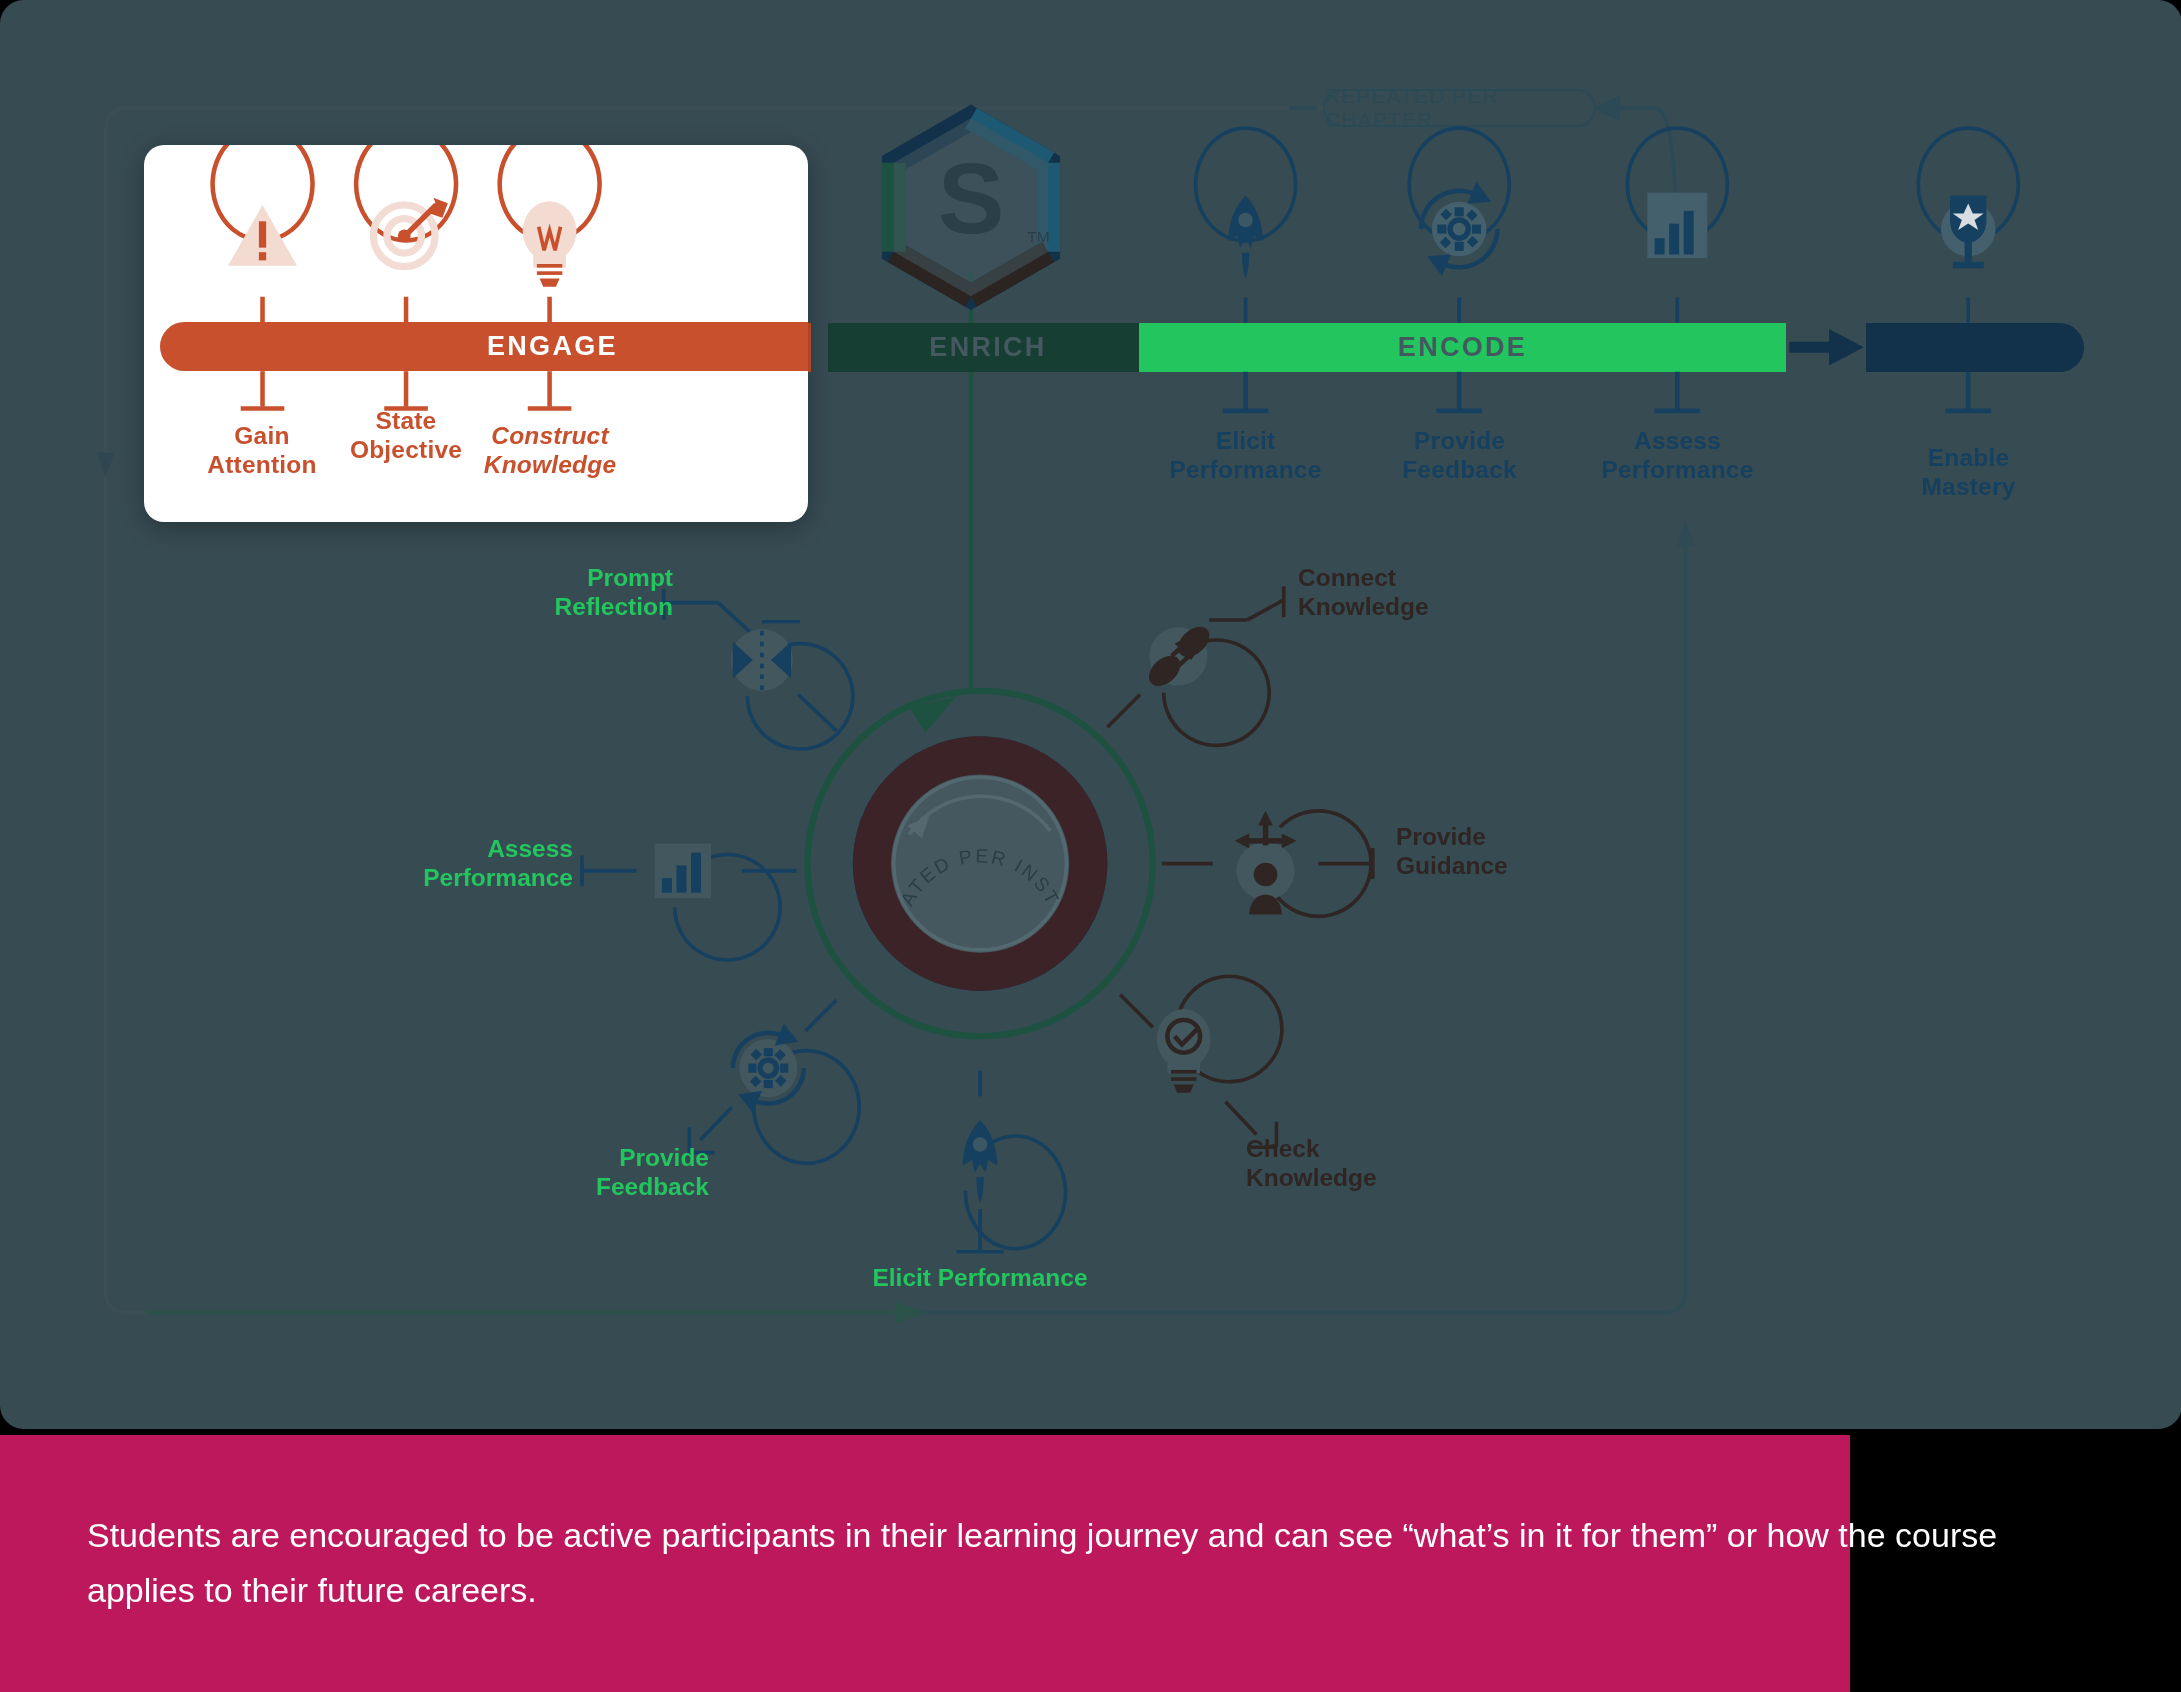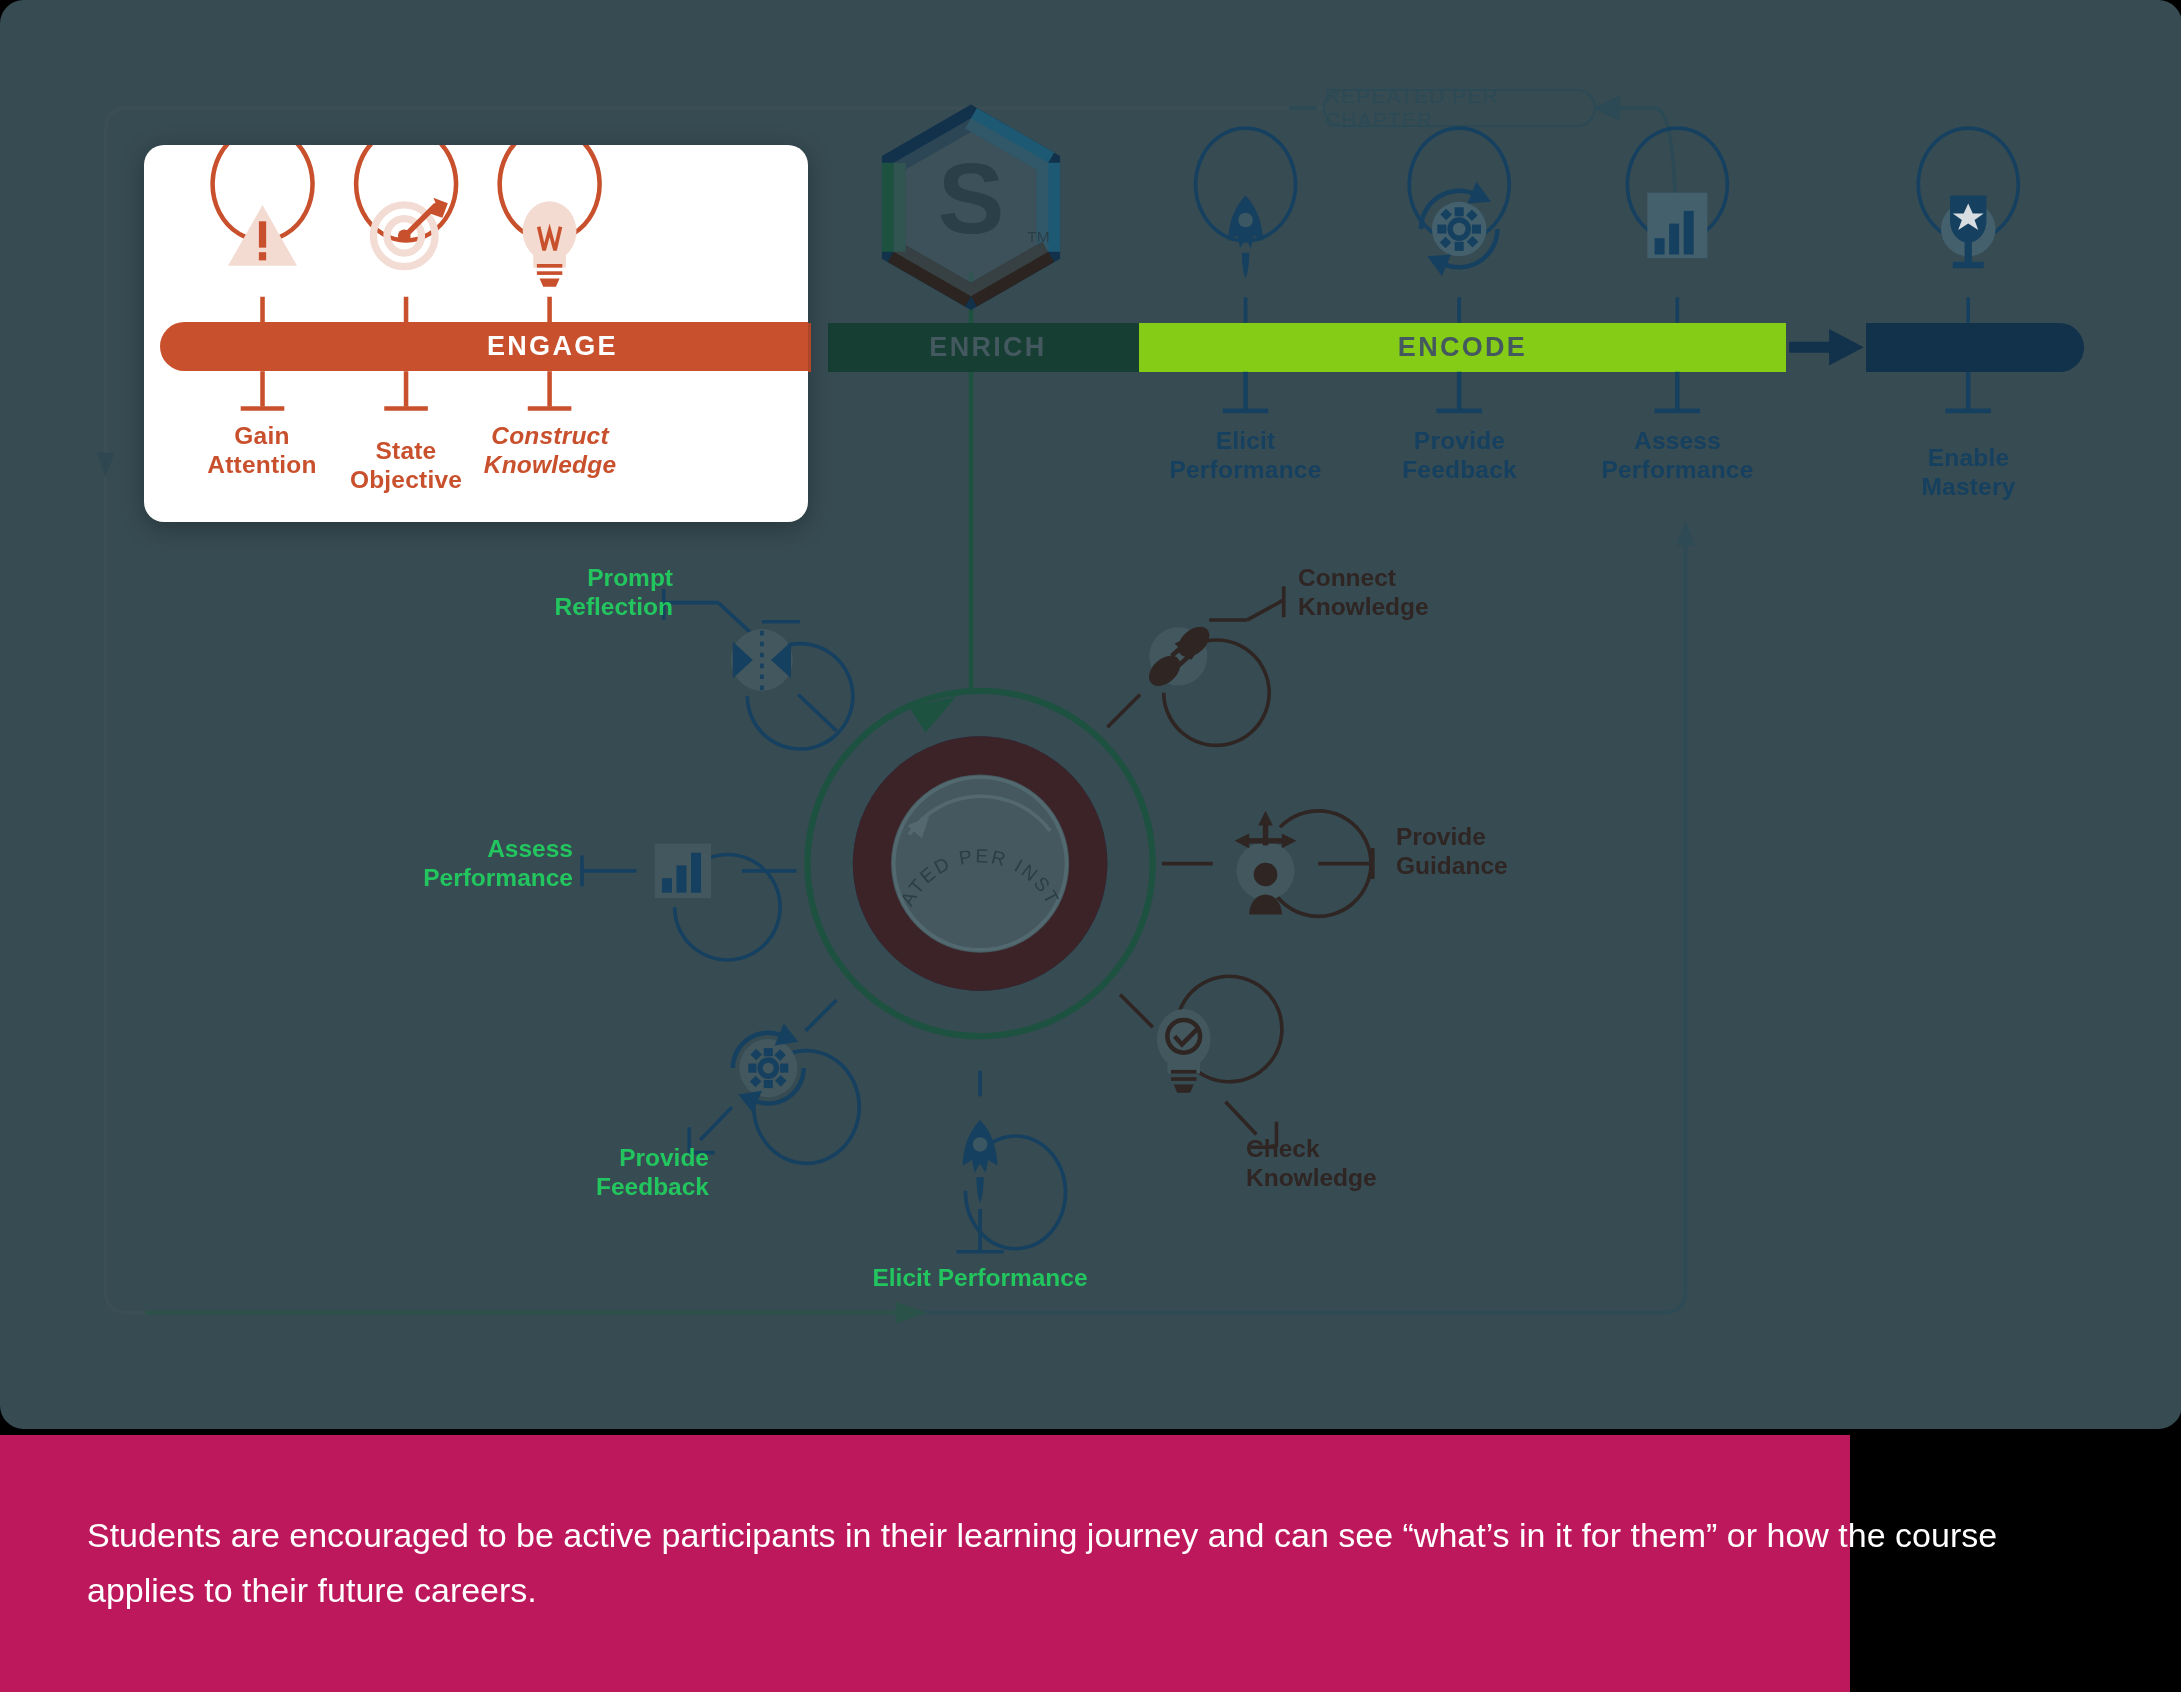--- a/index.html
+++ b/index.html
@@ -26,21 +26,21 @@
     display:flex; align-items:center; justify-content:center;
   }
   .bar-label {
     font-family:"Liberation Sans Narrow","Liberation Sans",sans-serif;
     font-weight:700; font-size:27px; letter-spacing:2.3px;
   }
   #bar-engage { left:156px; width:655px; background:#C9502C; border-radius:24.5px 0 0 24.5px; }
   #bar-engage .bar-label { color:#ffffff; }
   #bar-enrich { left:816px; width:320px; background:#173E33;margin-left:12px; }
   #bar-enrich .bar-label { color:#44585F; }
-  #bar-encode { left:1139px; width:647px; background:#84cc16; }
+  #bar-encode { left:1139px; width:647px; background:#22c55e; }
   #bar-encode .bar-label { color:#44585F; }
   #bar-mastery { left:1866px; width:218px; background:#12324C; border-radius:0 24.5px 24.5px 0; }
 
   
   .card {
     position:absolute; left:144px; top:145px; width:664px; height:377px;
     background:#ffffff; border-radius:20px;
     box-shadow:0 5.5px 23.6px rgba(0,0,0,.28);
     overflow:hidden;
   }
@@ -275,21 +275,21 @@
           <rect x="432" y="131" width="28" height="4" fill="#C9502C"></rect>
           <rect x="432" y="139" width="28" height="4" fill="#C9502C"></rect>
           <path d="M435 147 h22 l-4 9 h-14 z" fill="#C9502C"></path>
         </g>
       </svg>
 
       <div class="vlabel orange" style="left:27px; top:277px; width:182px;">
         <div>Gain</div>
         <div>Attention</div>
       </div>
-      <div class="vlabel orange" style="left:171px; top:292px; width:182px;">
+      <div class="vlabel orange" style="left:171px; top:262px; width:182px;">
         <div>State</div>
         <div>Objective</div>
       </div>
       <div class="vlabel orange" style="left:315px; top:277px; width:182px;font-style:italic;">
         <div>Construct</div>
         <div>Knowledge</div>
       </div>
     </div>
 
     <svg class="stage-svg" width="2182" height="1429" viewBox="0 0 2400 1572">

